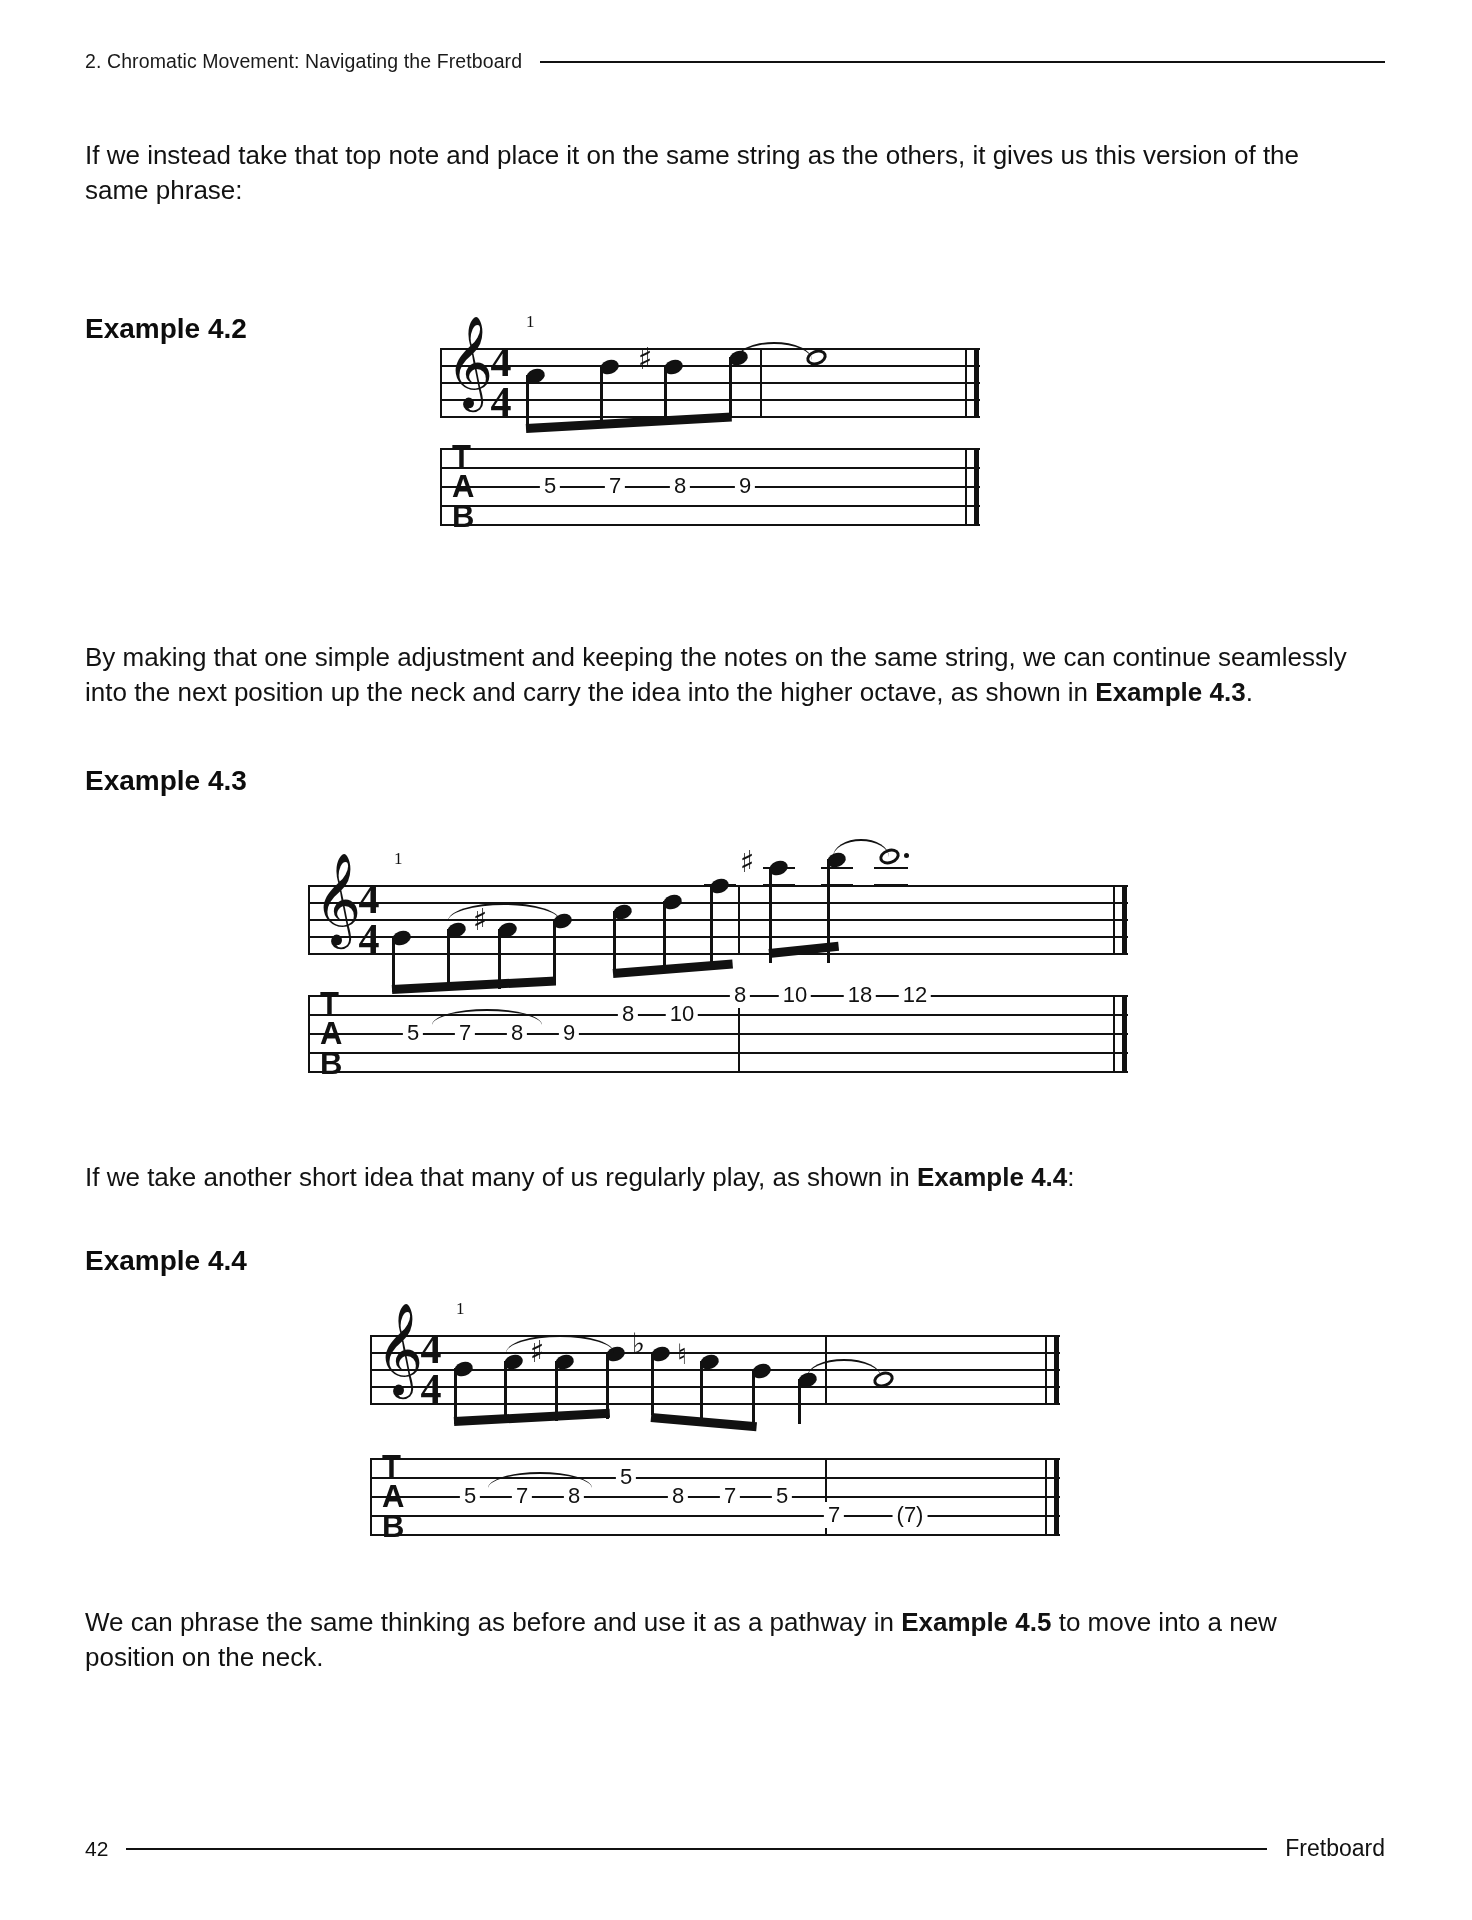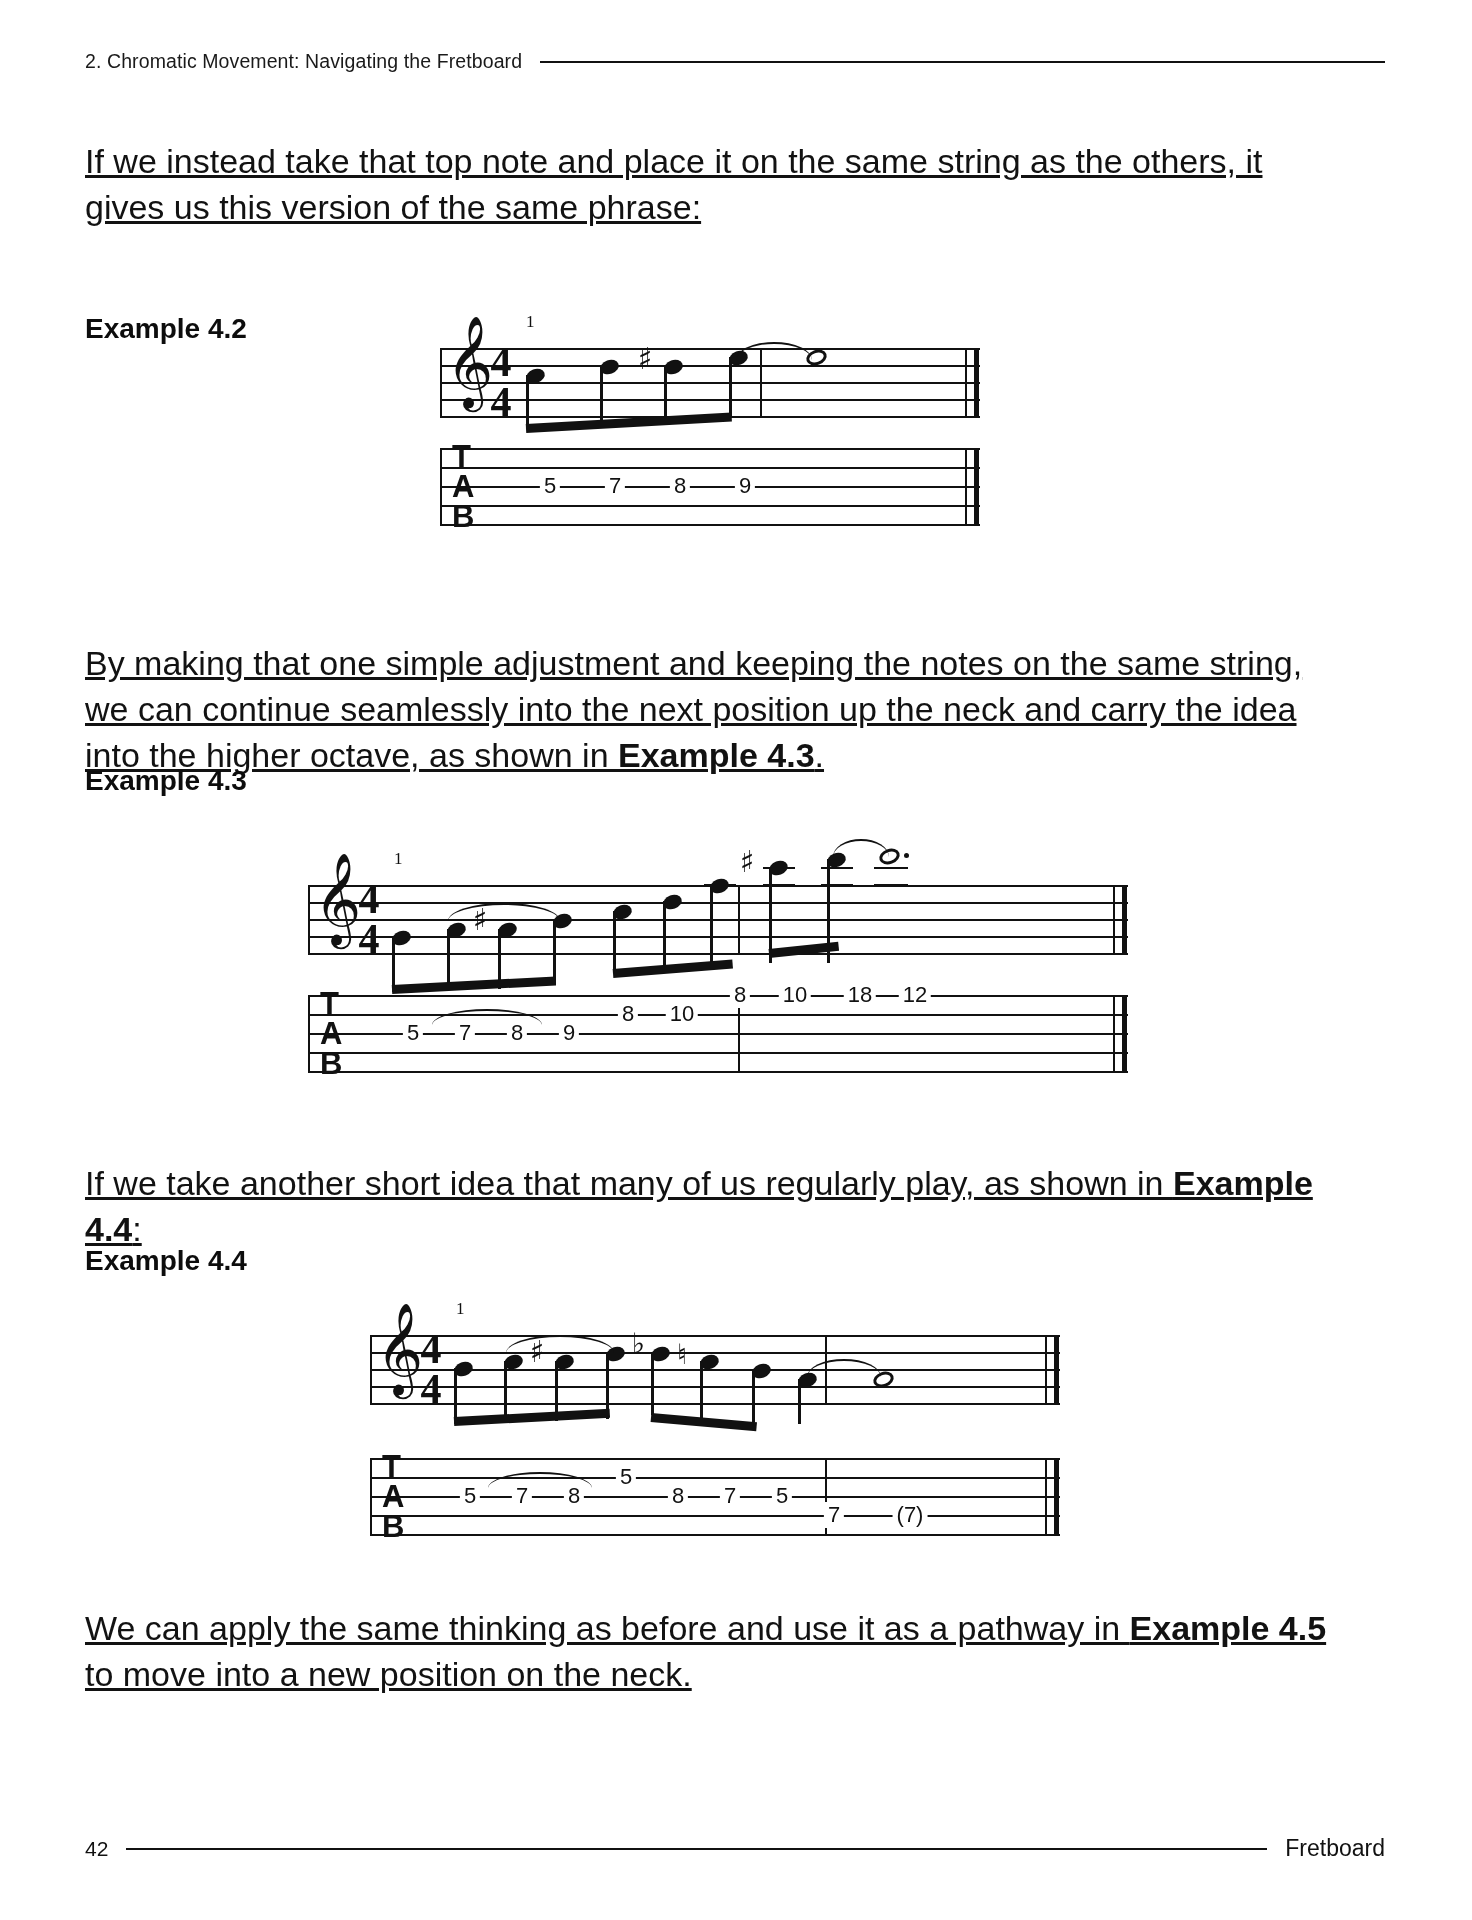--- a/index.html
+++ b/index.html
@@ -19,23 +19,22 @@
   
   .header {
     position:absolute; left:85px; top:50px; width:1300px;
     display:flex; align-items:center; gap:18px;
   }
   .header-title {
     font-size:19.5px; letter-spacing:.1px; white-space:nowrap; color:#1a1a1a;
   }
   .header-rule { flex:1 1 auto; height:2px; background:#111; }
   p.body {
-    font-size:34px; line-height:1.36; margin:0 0 0 0; color:#121212;
+    font-size:26px; line-height:1.36; margin:0 0 0 0; color:#121212;
     max-width:1265px;
-    text-decoration:underline;
   }
   .bold { font-weight:bold; }
   h2.ex-title {
     font-size:28px; font-weight:bold; margin:0; color:#0d0d0d;
   }
 
   
   .system { position:relative; }
   .staffbox { position:relative; }
   .stline { position:absolute; left:0; height:2px; background:#111; }
@@ -366,21 +365,21 @@
       <div class="fret" style="left:256px;top:19px;">5</div>
       <div class="fret" style="left:308px;top:38px;">8</div>
       <div class="fret" style="left:360px;top:38px;">7</div>
       <div class="fret" style="left:412px;top:38px;">5</div>
       <div class="fret" style="left:464px;top:57px;">7</div>
       <div class="fret" style="left:540px;top:57px;">(7)</div>
     </div>
   </div>
 
   <div style="position:absolute;left:85px;top:1605px;width:1300px;">
-    <p class="body"><span>We can apply the same thinking as before and use it as a pathway in </span><span class="bold">Example 4.5</span><span> to move into a new position on the neck.</span></p>
+    <p class="body"><span>We can phrase the same thinking as before and use it as a pathway in </span><span class="bold">Example 4.5</span><span> to move into a new position on the neck.</span></p>
   </div>
 
   <div class="footer">
     <div class="pageno">42</div>
     <div class="footer-rule"></div>
     <div class="brand">Fretboard</div>
   </div>
 
 </div>
 

